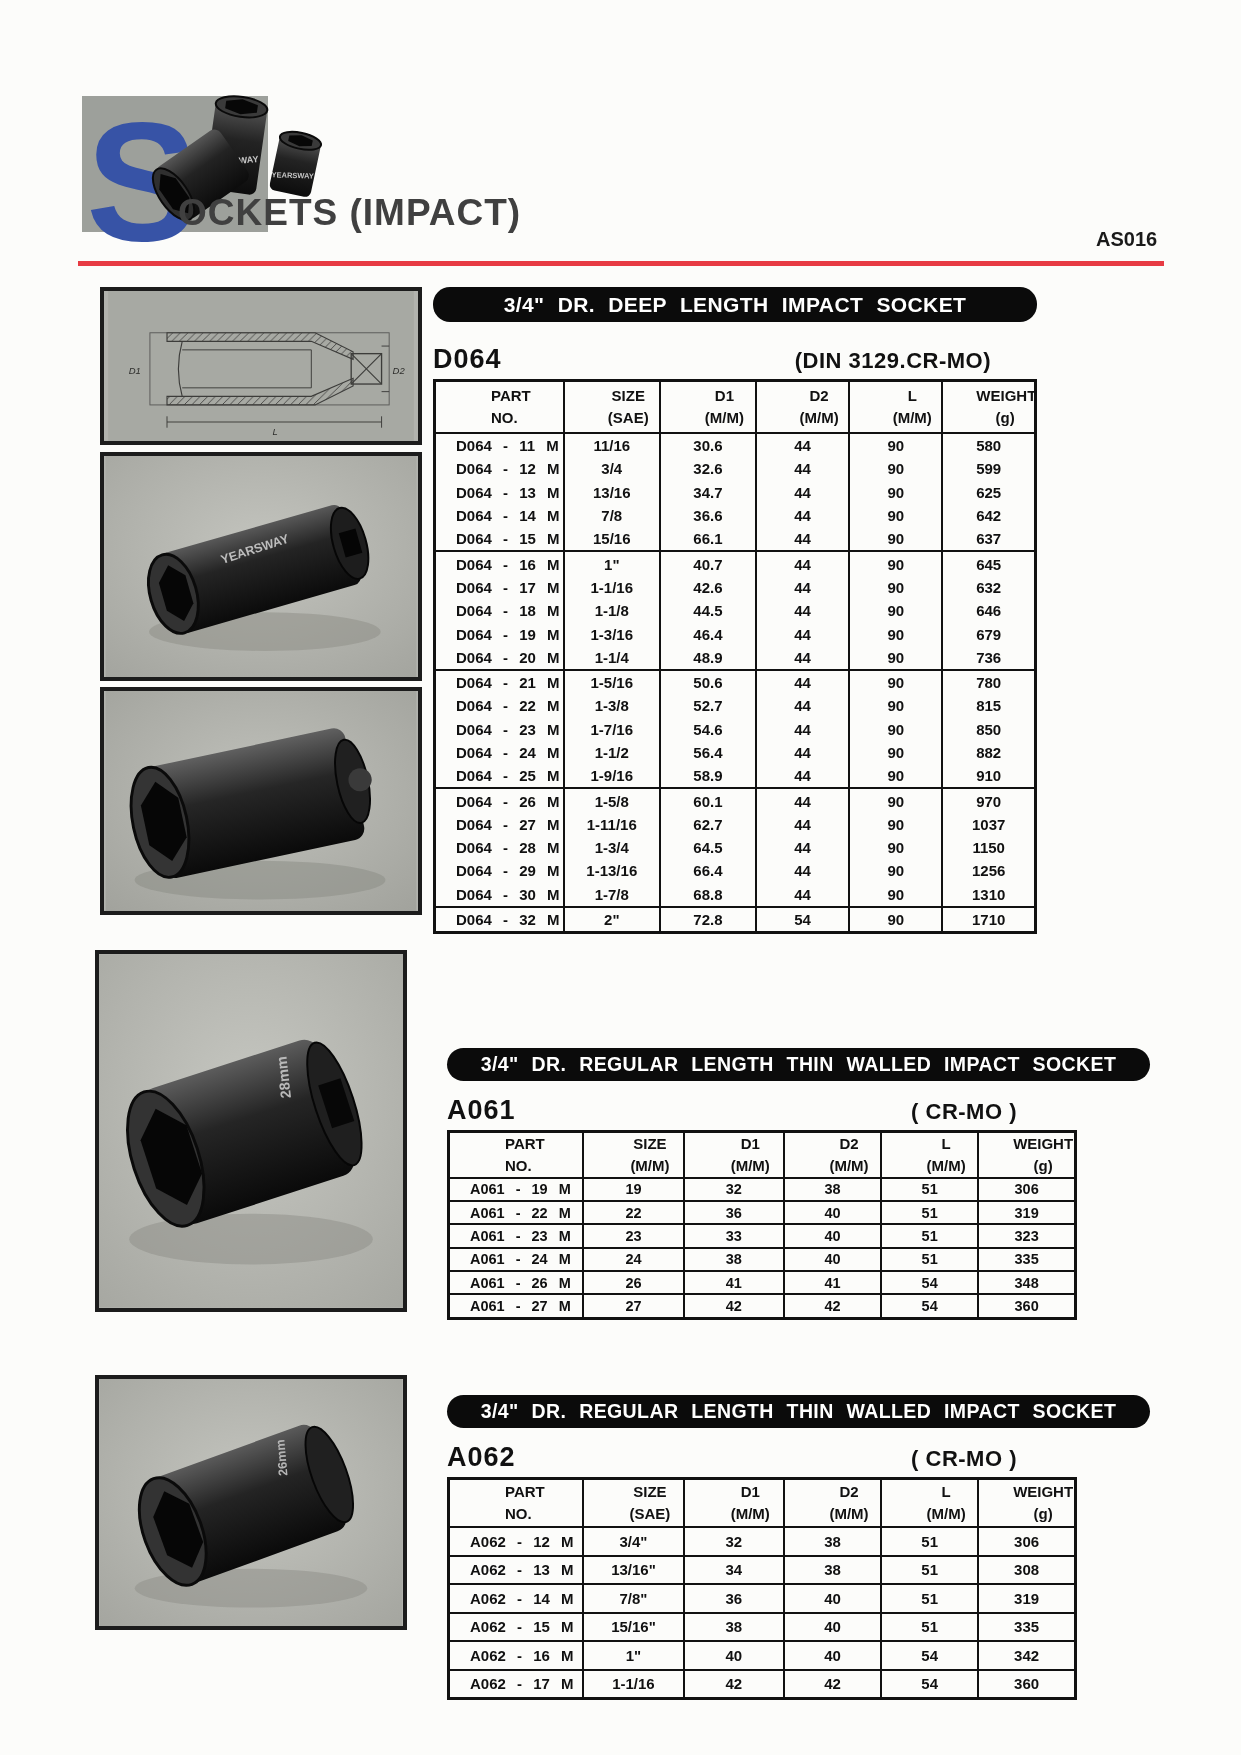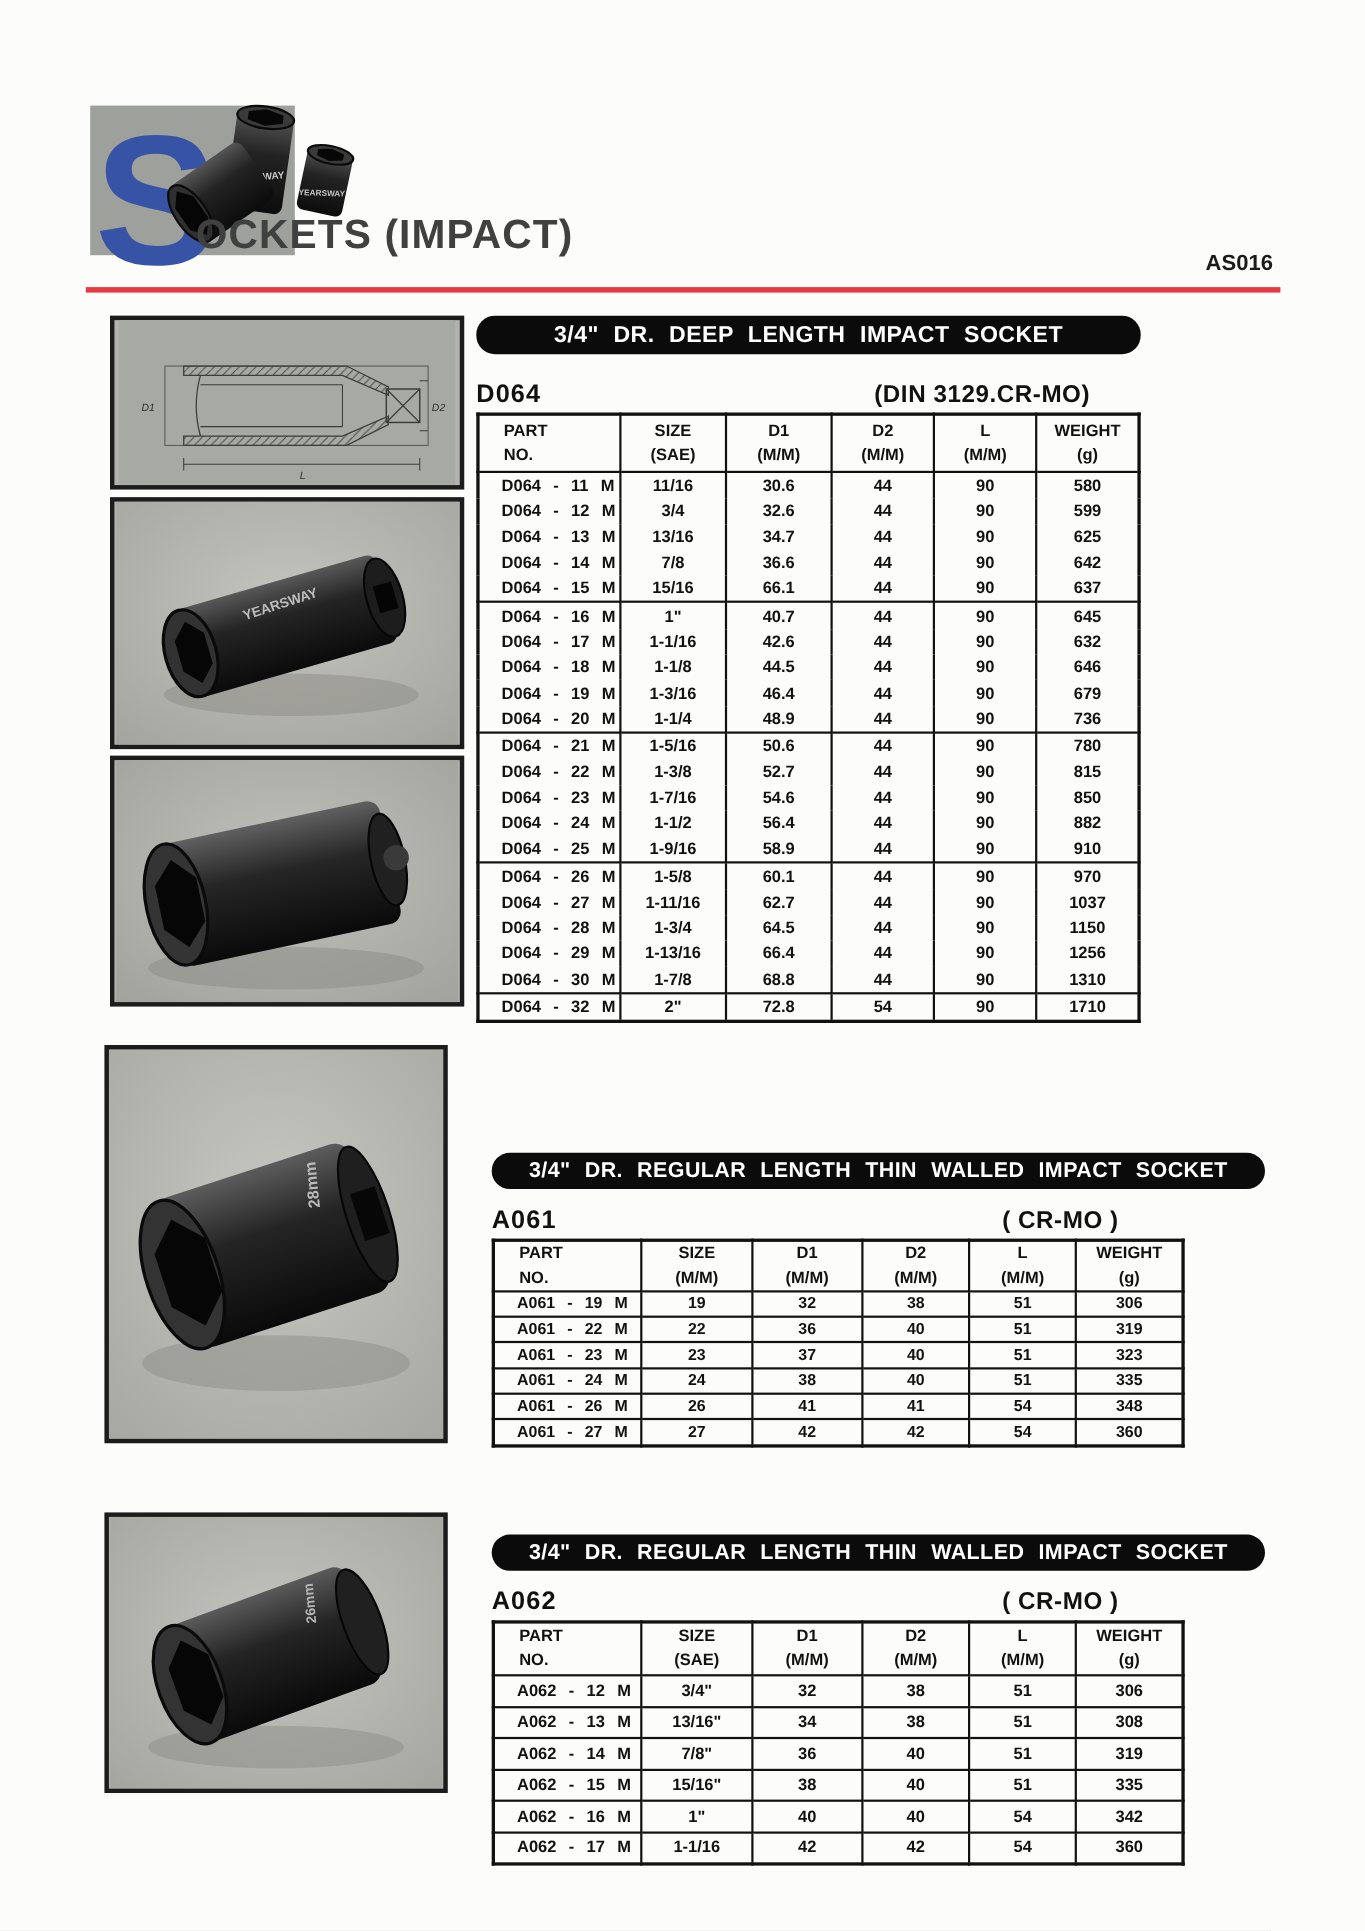--- a/index.html
+++ b/index.html
@@ -31,35 +31,35 @@
   .sec2{left:447px;top:1048px;width:703px;}
   .sec3{left:447px;top:1395px;width:703px;}
   .banner{background:#0b0b0b;color:#ffffff;border-radius:17px;display:flex;align-items:center;
           justify-content:center;font-weight:bold;word-spacing:7px;letter-spacing:.4px;}
   .sec1 .banner{height:35px;font-size:21px;}
   .sec2 .banner,.sec3 .banner{height:33px;font-size:19.5px;}
   .model-row{display:flex;justify-content:space-between;align-items:baseline;}
   .sec1 .model-row{margin-top:22px;width:604px;}
   .sec2 .model-row{margin-top:14px;width:630px;}
   .sec3 .model-row{margin-top:14px;width:630px;}
-  .model{font-size:23px;font-weight:bold;letter-spacing:1px;}
+  .model{font-size:27px;font-weight:bold;letter-spacing:1px;}
   .spec{font-size:22px;font-weight:bold;letter-spacing:.5px;}
   .sec1 .spec{margin-right:46px;}
   .sec2 .spec,.sec3 .spec{margin-right:60px;}
 
   table{border-collapse:collapse;table-layout:fixed;border:3px solid #111;margin-top:4px;}
   .sec1 table{width:604px;}
   .sec2 table,.sec3 table{width:630px;}
   th,td{border-right:2px solid #111;text-align:center;font-weight:bold;padding:0;}
   th:last-child,td:last-child{border-right:none;}
   thead th{border-bottom:2px solid #111;font-size:15px;line-height:1.45;vertical-align:middle;}
   .sec1 thead th{height:50px;}
   .sec2 thead th{height:42px;}
   .sec3 thead th{height:46px;}
-  thead th .h1,thead th .h2{display:block;}
+  thead th .h1,thead th .h2{display:block;margin-left:33px;}
   thead th.col-part{text-align:left;padding-left:22px;}
   tbody td{font-size:15px;}
   .sec1 tbody td{height:23.3px;}
   .sec2 tbody td{height:21.4px;font-size:14.5px;margin-top:24px;}
   .sec3 tbody td{height:26.5px;}
   tbody td.part-cell{text-align:left;padding-left:20px;word-spacing:7px;}
   tr.group-end td{border-bottom:2px solid #111;}
 </style>
 </head>
 <body>
@@ -528,21 +528,21 @@
             <td class="part-cell">A061 - 22 M</td>
             <td>22</td>
             <td>36</td>
             <td>40</td>
             <td>51</td>
             <td>319</td>
           </tr>
           <tr class="group-end">
             <td class="part-cell">A061 - 23 M</td>
             <td>23</td>
-            <td>37</td>
+            <td>33</td>
             <td>40</td>
             <td>51</td>
             <td>323</td>
           </tr>
           <tr class="group-end">
             <td class="part-cell">A061 - 24 M</td>
             <td>24</td>
             <td>38</td>
             <td>40</td>
             <td>51</td>

